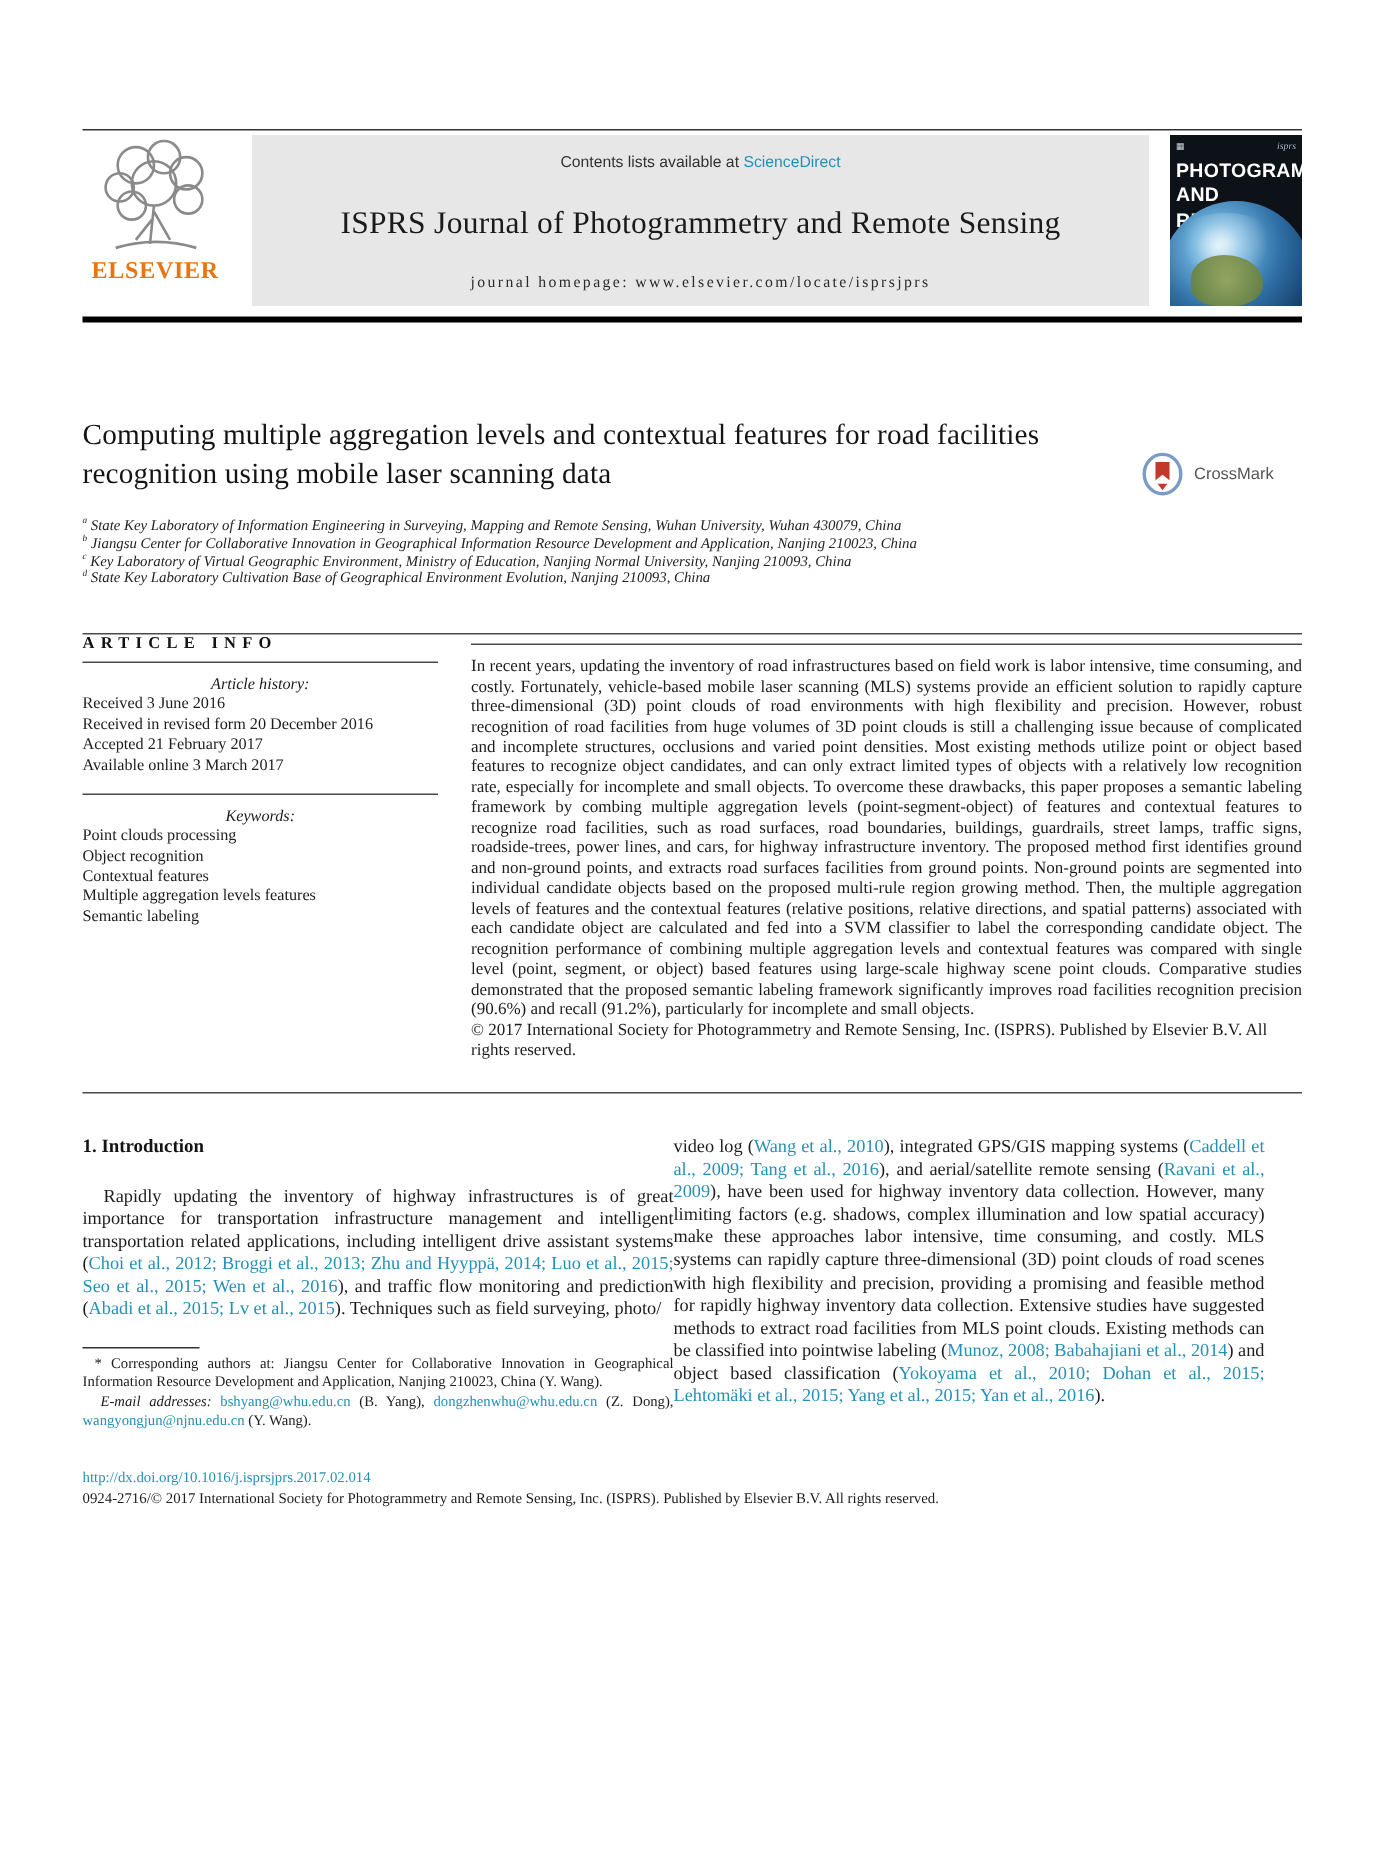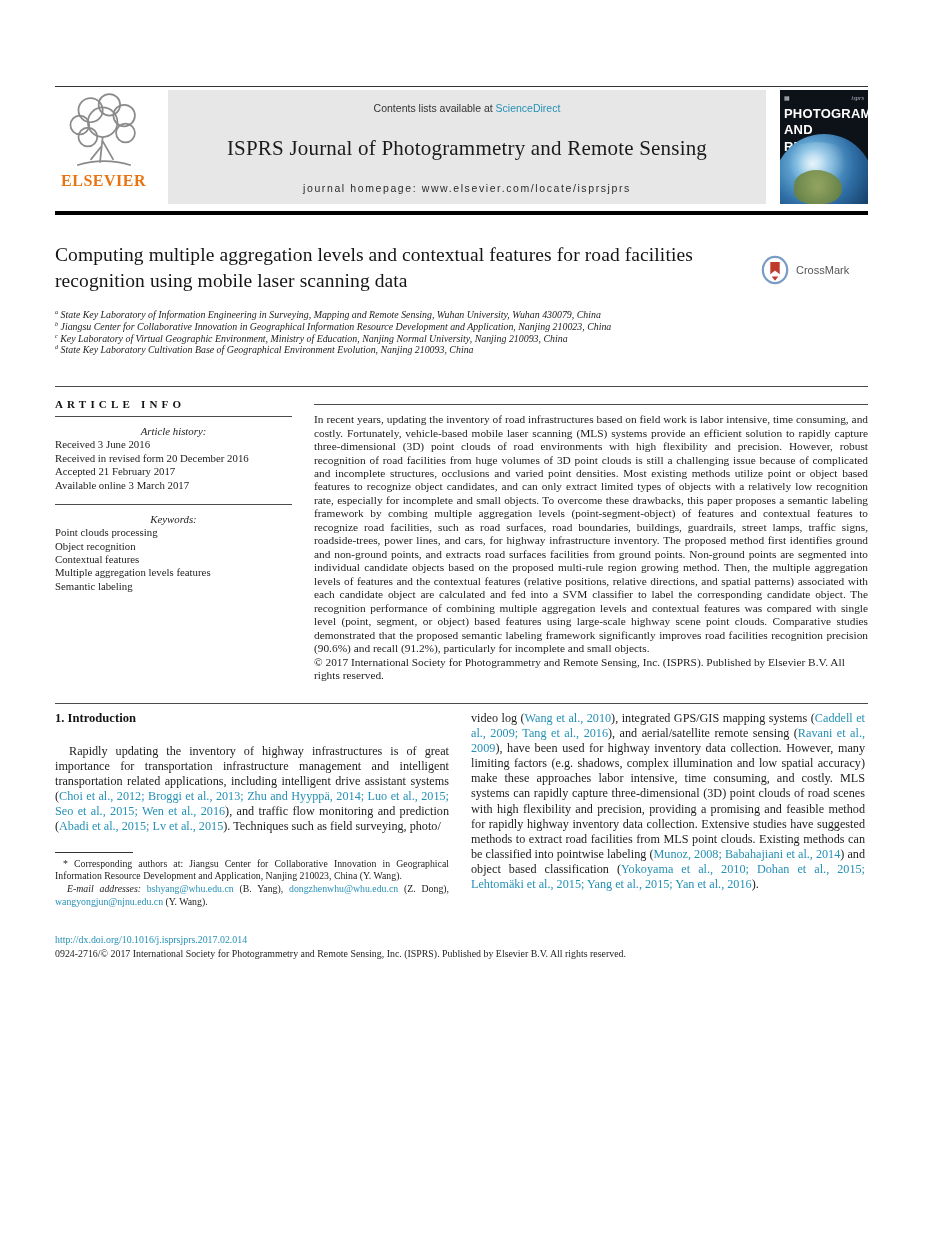--- a/index.html
+++ b/index.html
@@ -11,57 +11,57 @@
 
   .header-citation{text-align:center;font-size:10.5px;color:#2590b5;font-family:"Liberation Serif",serif;}
   .rule-top{border-top:1px solid #333;margin-top:22px;}
 
   .banner{display:flex;margin-top:3px;height:114px;align-items:stretch;}
   .elsevier{width:97px;display:flex;flex-direction:column;align-items:center;justify-content:flex-start;padding-top:2px;}
   .elsevier-text{font-family:"Liberation Serif",serif;font-size:16px;font-weight:bold;color:#e87511;letter-spacing:0.5px;margin-top:-2px;}
   .banner-center{flex:1;background:#e7e7e7;margin:0 14px 0 16px;text-align:center;padding:12px 8px 10px 8px;display:flex;flex-direction:column;justify-content:space-between;}
   .contents-line{font-family:"Liberation Sans",sans-serif;font-size:10.5px;color:#333;}
   .journal-title{font-family:"Liberation Serif",serif;font-size:21px;color:#1a1a1a;letter-spacing:0.2px;}
-  .homepage-line{font-family:Liberation Sans, sans-serif;font-size:10.5px;color:#2b2b2b;letter-spacing:1.6px;}
+  .homepage-line{font-family:Liberation Serif, serif;font-size:10.5px;color:#2b2b2b;letter-spacing:1.6px;}
   .cover{width:88px;background:#0d1118;position:relative;overflow:hidden;color:#fff;padding:4px 4px 0 4px;box-sizing:border-box;}
   .cover-top{display:flex;justify-content:space-between;font-size:6px;color:#cfd6de;height:12px;}
   .cover-glyph2{font-style:italic;font-size:6.5px;color:#aab6c4;}
   .cover-title{font-family:"Liberation Sans",sans-serif;font-weight:bold;font-size:13px;line-height:1.25;letter-spacing:0.2px;border-bottom:1px solid #a21caf;padding-bottom:2px;}
   .cover-tagline{height:3px;margin-top:2px;background:linear-gradient(90deg,#8b949e 0 70%,transparent 70%);opacity:.55;}
   .earth{position:absolute;left:50%;transform:translateX(-50%);top:44px;width:100px;height:100px;border-radius:50%;
     background:radial-gradient(circle at 38% 30%,#cfeaf6 0%,#6fb4de 16%,#2f6fa6 45%,#16406b 72%,#0a2340 100%);}
   .earth::after{content:'';position:absolute;left:20%;top:36%;width:48%;height:34%;border-radius:55% 65% 50% 45%;
     background:radial-gradient(circle,#9aa554,#5f7a38);opacity:.9;}
   .earth::before{content:'';position:absolute;left:8%;top:8%;width:70%;height:40%;border-radius:50%;
     background:radial-gradient(circle,rgba(255,255,255,.55),rgba(255,255,255,0) 70%);}
   .rule-thick{background:#000;height:3.5px;margin-top:7px;}
 
-  .title-row{display:flex;margin-top:27px;align-items:center;}
+  .title-row{display:flex;margin-top:63px;align-items:flex-end;}
   h1{font-size:19.5px;font-weight:normal;line-height:1.38;margin:0;flex:1;color:#141414;letter-spacing:0.1px;}
   .crossmark{width:108px;display:flex;align-items:center;gap:6px;margin-left:10px;margin-top:4px;}
   .crossmark-label{font-family:"Liberation Sans",sans-serif;font-size:11px;color:#555;}
 
   .authors{margin-top:16px;font-size:14.5px;color:#141414;}
   .affiliations{margin-top:14px;font-size:9.9px;line-height:1.18;color:#222;}
   .aff{white-space:nowrap;}
   .aff .sup{font-style:italic;}
 
-  .info-abstract{border-top:1px solid #4a4a4a;margin-top:30px;display:flex;padding-top:11px;padding-bottom:20px;}
+  .info-abstract{border-top:1px solid #4a4a4a;margin-top:30px;display:flex;padding-bottom:20px;}
   .info-col{width:237px;margin-right:22px;flex-shrink:0;}
   .abs-col{flex:1;}
   .col-heading{font-size:11px;font-weight:bold;letter-spacing:0.38em;color:#111;}
   .heading-rule{border-top:1px solid #4a4a4a;margin-top:6px;margin-bottom:8px;}
   .info-col .heading-rule{width:100%;}
   .info-text{font-size:10.8px;line-height:1.24;}
   .sep-rule{border-top:1px solid #4a4a4a;margin:12px 0 8px 0;}
   .abs-text{font-size:11.35px;line-height:1.19;text-align:justify;margin:0;}
   .abs-copyright{font-size:11.35px;line-height:1.19;text-align:left;margin-top:0;}
   .rule-block-bottom{border-top:1px solid #4a4a4a;}
 
-  .body-cols{display:flex;gap:22px;margin-top:7px;}
+  .body-cols{display:flex;margin-top:28px;}
   .col{width:394px;}
   h2{font-size:12.6px;margin:0 0 18px 0;color:#141414;}
   .body-par{font-size:12.2px;line-height:1.24;text-align:justify;margin:0;}
   .indent{text-indent:14px;}
 
   .footnote{margin-top:17px;font-size:9.8px;line-height:1.32;}
   .fn-rule{border-top:1px solid #333;width:78px;margin-bottom:5px;}
   .footnote p{margin:0;text-align:justify;}
   .footnote p.fn1{text-indent:8px;}
   .footnote p.fn2{text-indent:12px;}

